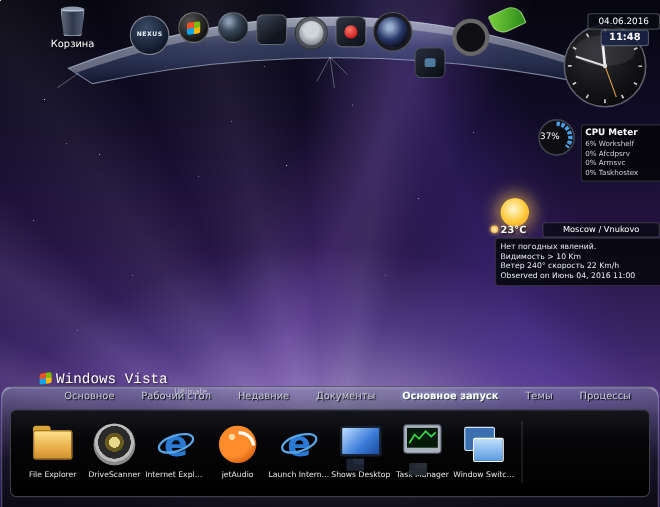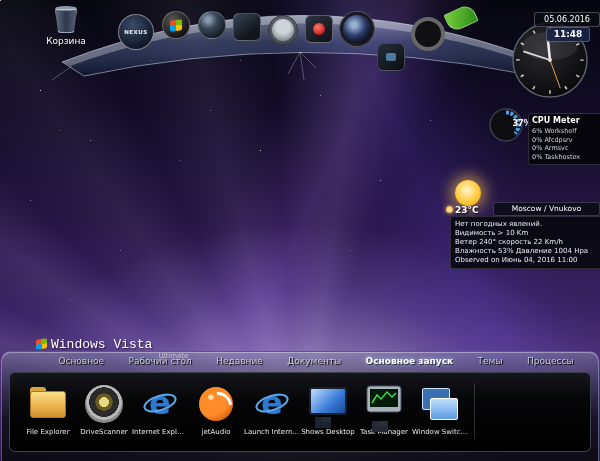--- a/index.html
+++ b/index.html
@@ -71,21 +71,21 @@
   .date-box{position:absolute;left:26px;top:6px;width:64px;height:13px;border-radius:3px;
     background:rgba(10,12,20,0.8);border:1px solid rgba(255,255,255,0.25);
     color:#fff;font-size:8px;line-height:13px;text-align:center;}
   .time-box{position:absolute;left:38px;top:21px;width:42px;height:13px;border-radius:3px;
     background:rgba(25,35,70,0.85);border:1px solid rgba(255,255,255,0.25);
     color:#fff;font-size:9px;font-weight:bold;line-height:13px;text-align:center;}
 
   
   .cpu-widget{position:absolute;left:488px;top:105px;width:110px;cursor:pointer;}
   .cpu-gauge{position:absolute;left:0;top:2px;width:36px;height:36px;}
-  .cpu-gauge span{position:absolute;left:16px;top:12px;width:36px;text-align:center;color:#fff;font-size:8px;font-weight:bold;}
+  .cpu-gauge span{position:absolute;left:3px;top:12px;width:36px;color:#fff;font-size:8px;font-weight:normal;}
   .cpu-panel{position:absolute;left:40px;top:8px;width:70px;background:rgba(5,5,8,0.88);
     border:1px solid #2a2e38;border-radius:3px;padding:2px 3px 3px;}
   .cpu-title{color:#fff;font-size:8px;font-weight:bold;margin-bottom:2px;}
   .cpu-line{color:#cfd4dc;font-size:6.5px;line-height:8.5px;white-space:nowrap;}
 
   
   .weather-widget{position:absolute;left:440px;top:180px;width:158px;cursor:pointer;}
   .sun-icon{position:absolute;left:15px;top:0;width:26px;height:26px;border-radius:50%;
     background:radial-gradient(circle at 45% 40%,#fff7d0,#ffc83a 55%,#e89a20);
     box-shadow:0 0 14px 5px rgba(255,200,80,0.55);}
@@ -196,21 +196,21 @@
         </radialGradient>
       </defs>
       <circle cx="40" cy="40" r="37" fill="url(#faceGrad)" stroke="#5a5f6a" stroke-width="1.5"></circle>
       <circle cx="40" cy="40" r="32" fill="none" stroke="#c8c8c8" stroke-width="3.5" stroke-dasharray="1.6 15.15" stroke-dashoffset="0.8"></circle>
       <ellipse cx="40" cy="26" rx="28" ry="14" fill="rgba(255,255,255,0.08)"></ellipse>
       <line x1="40" y1="40" x2="40" y2="20" stroke="#eee" stroke-width="2.5" transform="rotate(354 40 40)"></line>
       <line x1="40" y1="40" x2="40" y2="12" stroke="#ddd" stroke-width="1.8" transform="rotate(288 40 40)"></line>
       <line x1="40" y1="40" x2="40" y2="10" stroke="#e8a33d" stroke-width="0.9" transform="rotate(160 40 40)"></line>
       <circle cx="40" cy="40" r="2" fill="#ddd"></circle>
     </svg>
-    <div class="date-box">05.06.2016</div>
+    <div class="date-box">04.06.2016</div>
     <div class="time-box">11:48</div>
   </div>
 
   <div class="cpu-widget">
     <div class="cpu-gauge">
       <svg width="36" height="36" viewBox="0 0 36 36">
         <circle cx="18" cy="18" r="16" fill="#0d0d12" stroke="#3a3f4a" stroke-width="1.5"></circle>
         <path d="M 18 5.5 A 12.5 12.5 0 0 1 27.1 26.6" fill="none" stroke="#4aa0e8" stroke-width="4" stroke-dasharray="3 1.5"></path>
       </svg>
       <span>37%</span>
@@ -225,21 +225,20 @@
   </div>
 
   <div class="weather-widget">
     <div class="sun-icon"></div>
     <div class="temp"><span class="mini-sun"></span><span>23°C</span></div>
     <div class="location-bar">Moscow / Vnukovo</div>
     <div class="weather-details">
       <div class="weather-line">Нет погодных явлений.</div>
       <div class="weather-line">Видимость &gt; 10 Km</div>
       <div class="weather-line">Ветер 240° скорость 22 Km/h</div>
-      <div class="weather-line">Влажность 53% Давление 1004 Hpa</div>
       <div class="weather-line">Observed on Июнь 04, 2016 11:00</div>
     </div>
   </div>
 
   <div class="watermark">
     <div class="winflag small"></div>
     <span class="wm-main">Windows Vista</span>
     <span class="wm-ed">Ultimate</span>
   </div>
 

